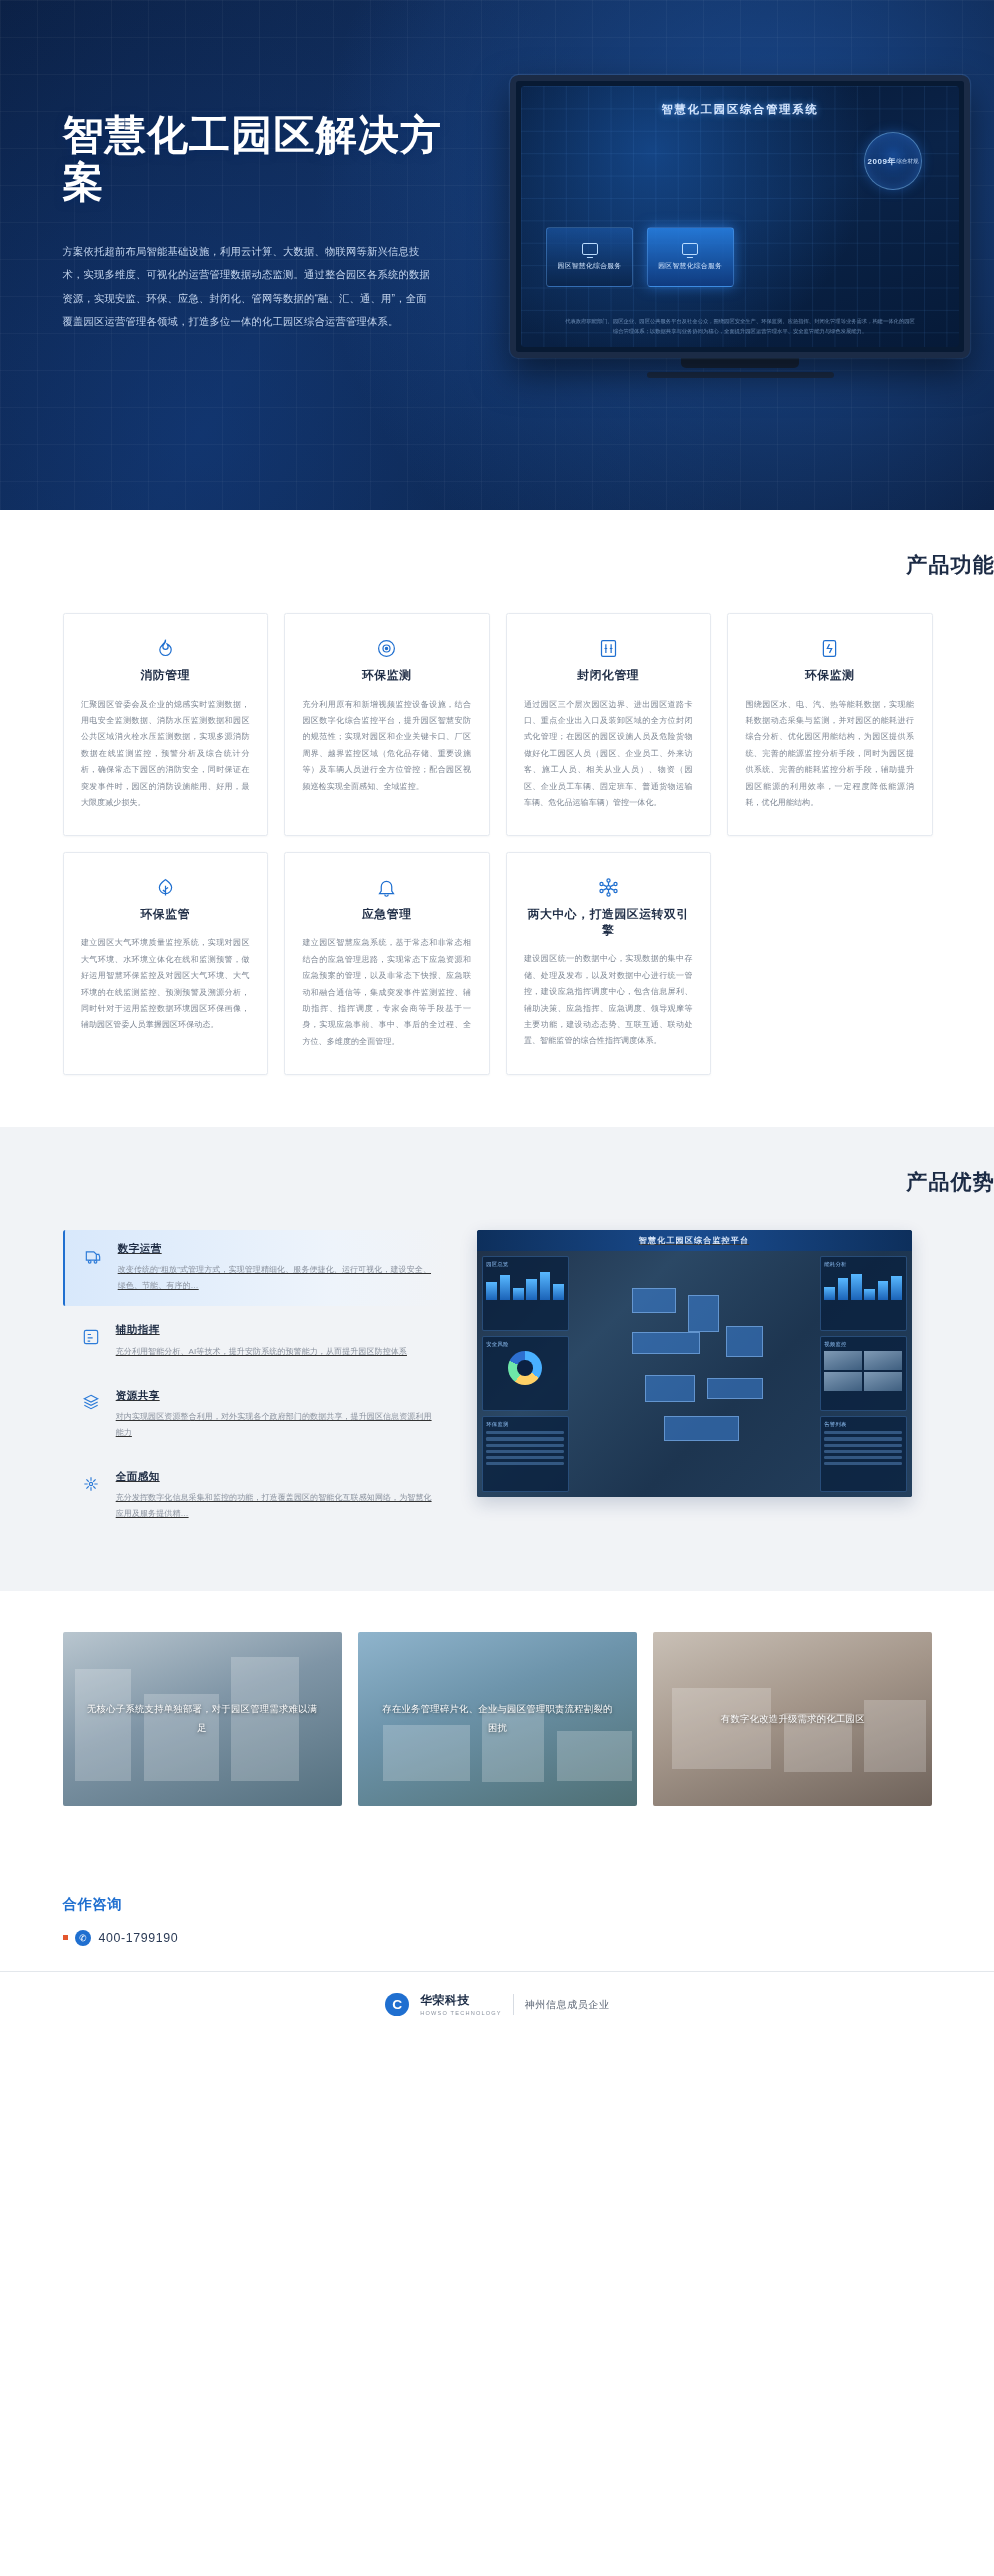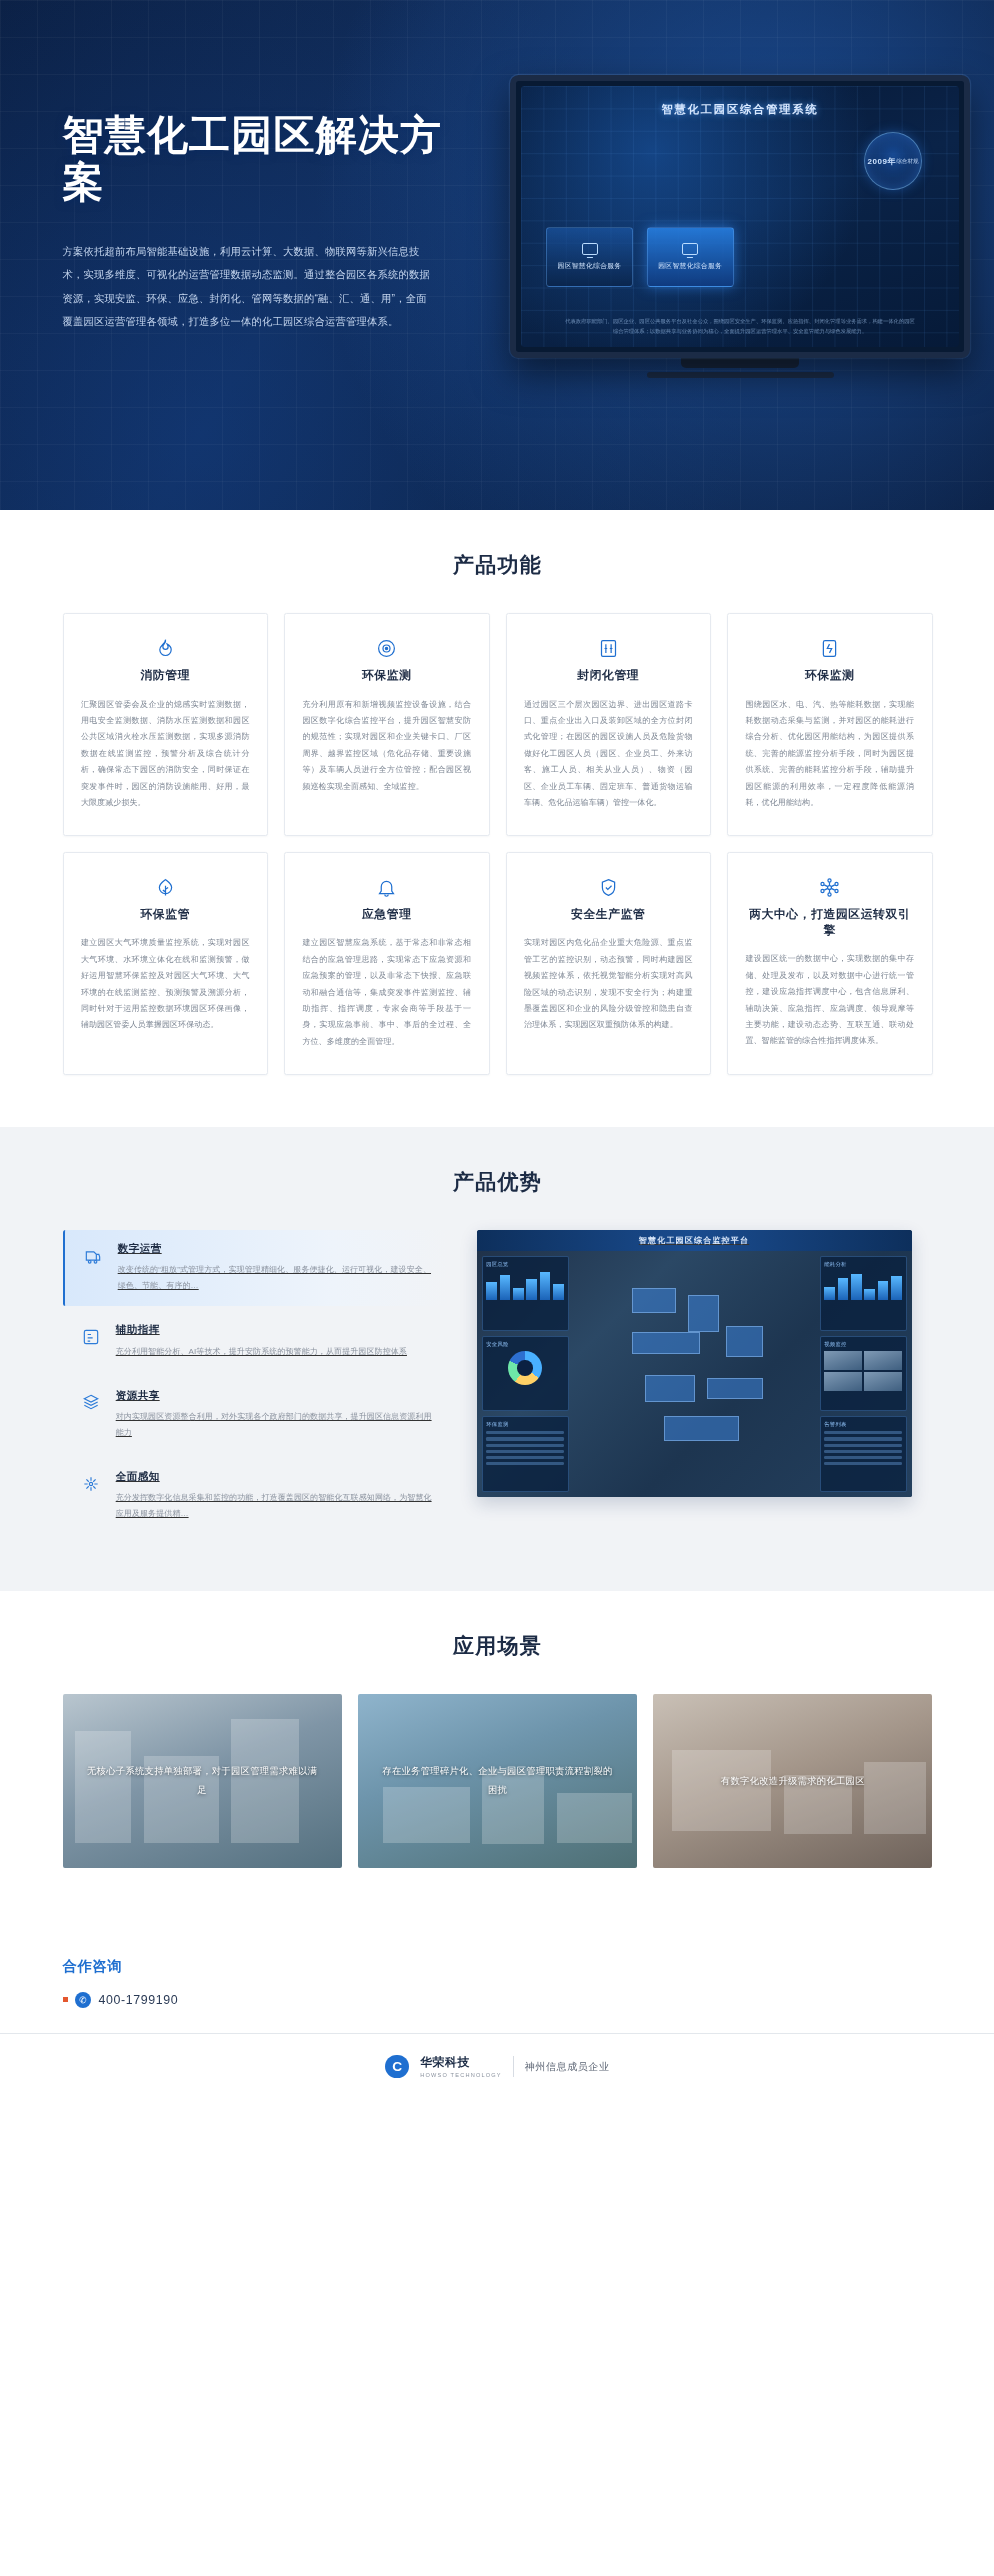--- a/index.html
+++ b/index.html
@@ -150,21 +150,21 @@
     width:187px; height:6.2px;
     margin:3.7px auto 0;
     background:#1b2c47;
     border-radius:5px;
   }
 
   
   .section{ width:995px; padding:41px 0 52px; }
   .section.alt{ background:#f1f3f6; }
   .sec-title{
-    text-align:center;
+    text-align:right;
     font-size:21px;
     font-weight:bold;
     color:#1c2b45;
     letter-spacing:1.2px;
     margin-bottom:34px;
   }
   .grid-wrap{ width:870px; margin:0 auto; }
   .grid4{
     display:grid;
     grid-template-columns:repeat(4, 1fr);
@@ -470,30 +470,20 @@
           <div class="ico">
             <svg width="21" height="21" viewBox="0 0 24 24" fill="none" stroke="#1f6fd0" stroke-width="1.4">
               <path d="M6 16V11a6 6 0 0 1 12 0v5l2 3H4l2-3z"></path>
               <path d="M10 20a2 2 0 0 0 4 0"></path>
             </svg>
           </div>
           <h3>应急管理</h3>
           <p>建立园区智慧应急系统，基于常态和非常态相结合的应急管理思路，实现常态下应急资源和应急预案的管理，以及非常态下快报、应急联动和融合通信等，集成突发事件监测监控、辅助指挥、指挥调度，专家会商等手段基于一身，实现应急事前、事中、事后的全过程、全方位、多维度的全面管理。</p>
         </div>
 
-        <div class="fcard">
-          <div class="ico">
-            <svg width="21" height="21" viewBox="0 0 24 24" fill="none" stroke="#1f6fd0" stroke-width="1.4">
-              <path d="M12 3l7 3v6c0 4.5-3 7.5-7 9-4-1.5-7-4.5-7-9V6l7-3z"></path>
-              <path d="M9 12l2.2 2.2L15.5 10"></path>
-            </svg>
-          </div>
-          <h3>安全生产监管</h3>
-          <p>实现对园区内危化品企业重大危险源、重点监管工艺的监控识别，动态预警，同时构建园区视频监控体系，依托视觉智能分析实现对高风险区域的动态识别，发现不安全行为；构建重墨覆盖园区和企业的风险分级管控和隐患自查治理体系，实现园区双重预防体系的构建。</p>
-        </div>
 
         <div class="fcard">
           <div class="ico">
             <svg width="21" height="21" viewBox="0 0 24 24" fill="none" stroke="#1f6fd0" stroke-width="1.4">
               <circle cx="12" cy="12" r="2.2"></circle>
               <circle cx="12" cy="4" r="1.8"></circle>
                 <circle cx="12" cy="20" r="1.8"></circle>
               <circle cx="4" cy="8" r="1.8"></circle>
                 <circle cx="20" cy="8" r="1.8"></circle>
               <circle cx="4" cy="16" r="1.8"></circle>
@@ -644,21 +634,20 @@
                   <i></i>
                 </div>
             </div>
           </div>
         </div>
       </div>
     </div>
   </section>
 
   <section class="section">
-    <h2 class="sec-title">应用场景</h2>
     <div class="scenes">
       <div class="scene sc1">
         <div class="sc-b" style="left:12.4px;top:37px;width:56px;height:112px"></div>
         <div class="sc-b" style="left:81px;top:62px;width:75px;height:87px"></div>
         <div class="sc-b" style="left:168px;top:25px;width:68px;height:124px"></div>
         <div class="cap">无核心子系统支持单独部署，对于园区管理需求难以满足</div>
       </div>
       <div class="scene sc2">
         <div class="sc-b" style="left:25px;top:93px;width:87px;height:56px"></div>
         <div class="sc-b" style="left:124px;top:75px;width:62px;height:75px"></div>

